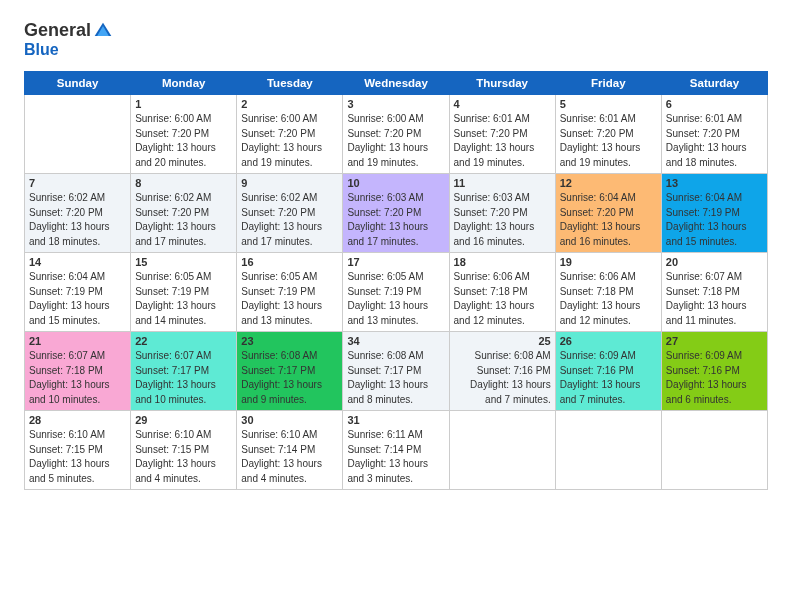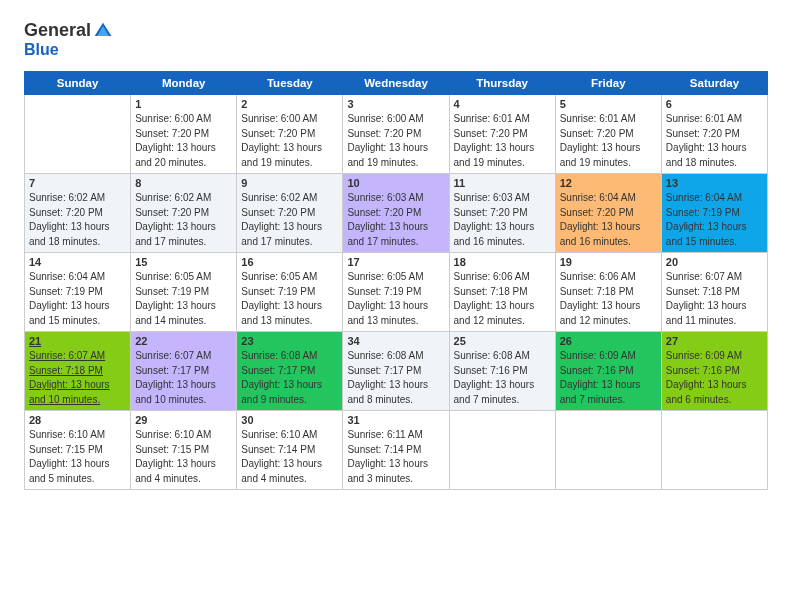--- a/index.html
+++ b/index.html
@@ -216,41 +216,41 @@
           <td>
             <span class="day-num">19</span>
             <div class="day-info">Sunrise: 6:06 AM<br>Sunset: 7:18 PM<br>Daylight: 13 hours<br>and 12 minutes.</div>
           </td>
           <td>
             <span class="day-num">20</span>
             <div class="day-info">Sunrise: 6:07 AM<br>Sunset: 7:18 PM<br>Daylight: 13 hours<br>and 11 minutes.</div>
           </td>
         </tr>
         <tr class="row-even">
-          <td style="background: #84cc16; text-decoration: underline;">
+          <td style="background: #f9a8d4;">
             <span class="day-num">21</span>
             <div class="day-info">Sunrise: 6:07 AM<br>Sunset: 7:18 PM<br>Daylight: 13 hours<br>and 10 minutes.</div>
           </td>
-          <td style="background: #c4b5fd; margin-top: 44px;">
+          <td style="background: #5eead4; margin-top: 44px;">
             <span class="day-num">22</span>
             <div class="day-info">Sunrise: 6:07 AM<br>Sunset: 7:17 PM<br>Daylight: 13 hours<br>and 10 minutes.</div>
           </td>
           <td style="background: #22c55e;">
             <span class="day-num">23</span>
             <div class="day-info">Sunrise: 6:08 AM<br>Sunset: 7:17 PM<br>Daylight: 13 hours<br>and 9 minutes.</div>
           </td>
           <td style="background: rgb(240, 244, 248);">
             <span class="day-num">34</span>
             <div class="day-info">Sunrise: 6:08 AM<br>Sunset: 7:17 PM<br>Daylight: 13 hours<br>and 8 minutes.</div>
           </td>
-          <td style="background: rgb(240, 244, 248);">
+          <td style="background: rgb(240, 244, 248); text-align: right;">
             <span class="day-num">25</span>
             <div class="day-info">Sunrise: 6:08 AM<br>Sunset: 7:16 PM<br>Daylight: 13 hours<br>and 7 minutes.</div>
           </td>
-          <td style="background: #22c55e;">
+          <td style="background: #5eead4;">
             <span class="day-num">26</span>
             <div class="day-info">Sunrise: 6:09 AM<br>Sunset: 7:16 PM<br>Daylight: 13 hours<br>and 7 minutes.</div>
           </td>
           <td style="background: #84cc16;">
             <span class="day-num">27</span>
             <div class="day-info">Sunrise: 6:09 AM<br>Sunset: 7:16 PM<br>Daylight: 13 hours<br>and 6 minutes.</div>
           </td>
         </tr>
         <tr class="row-odd">
           <td>

